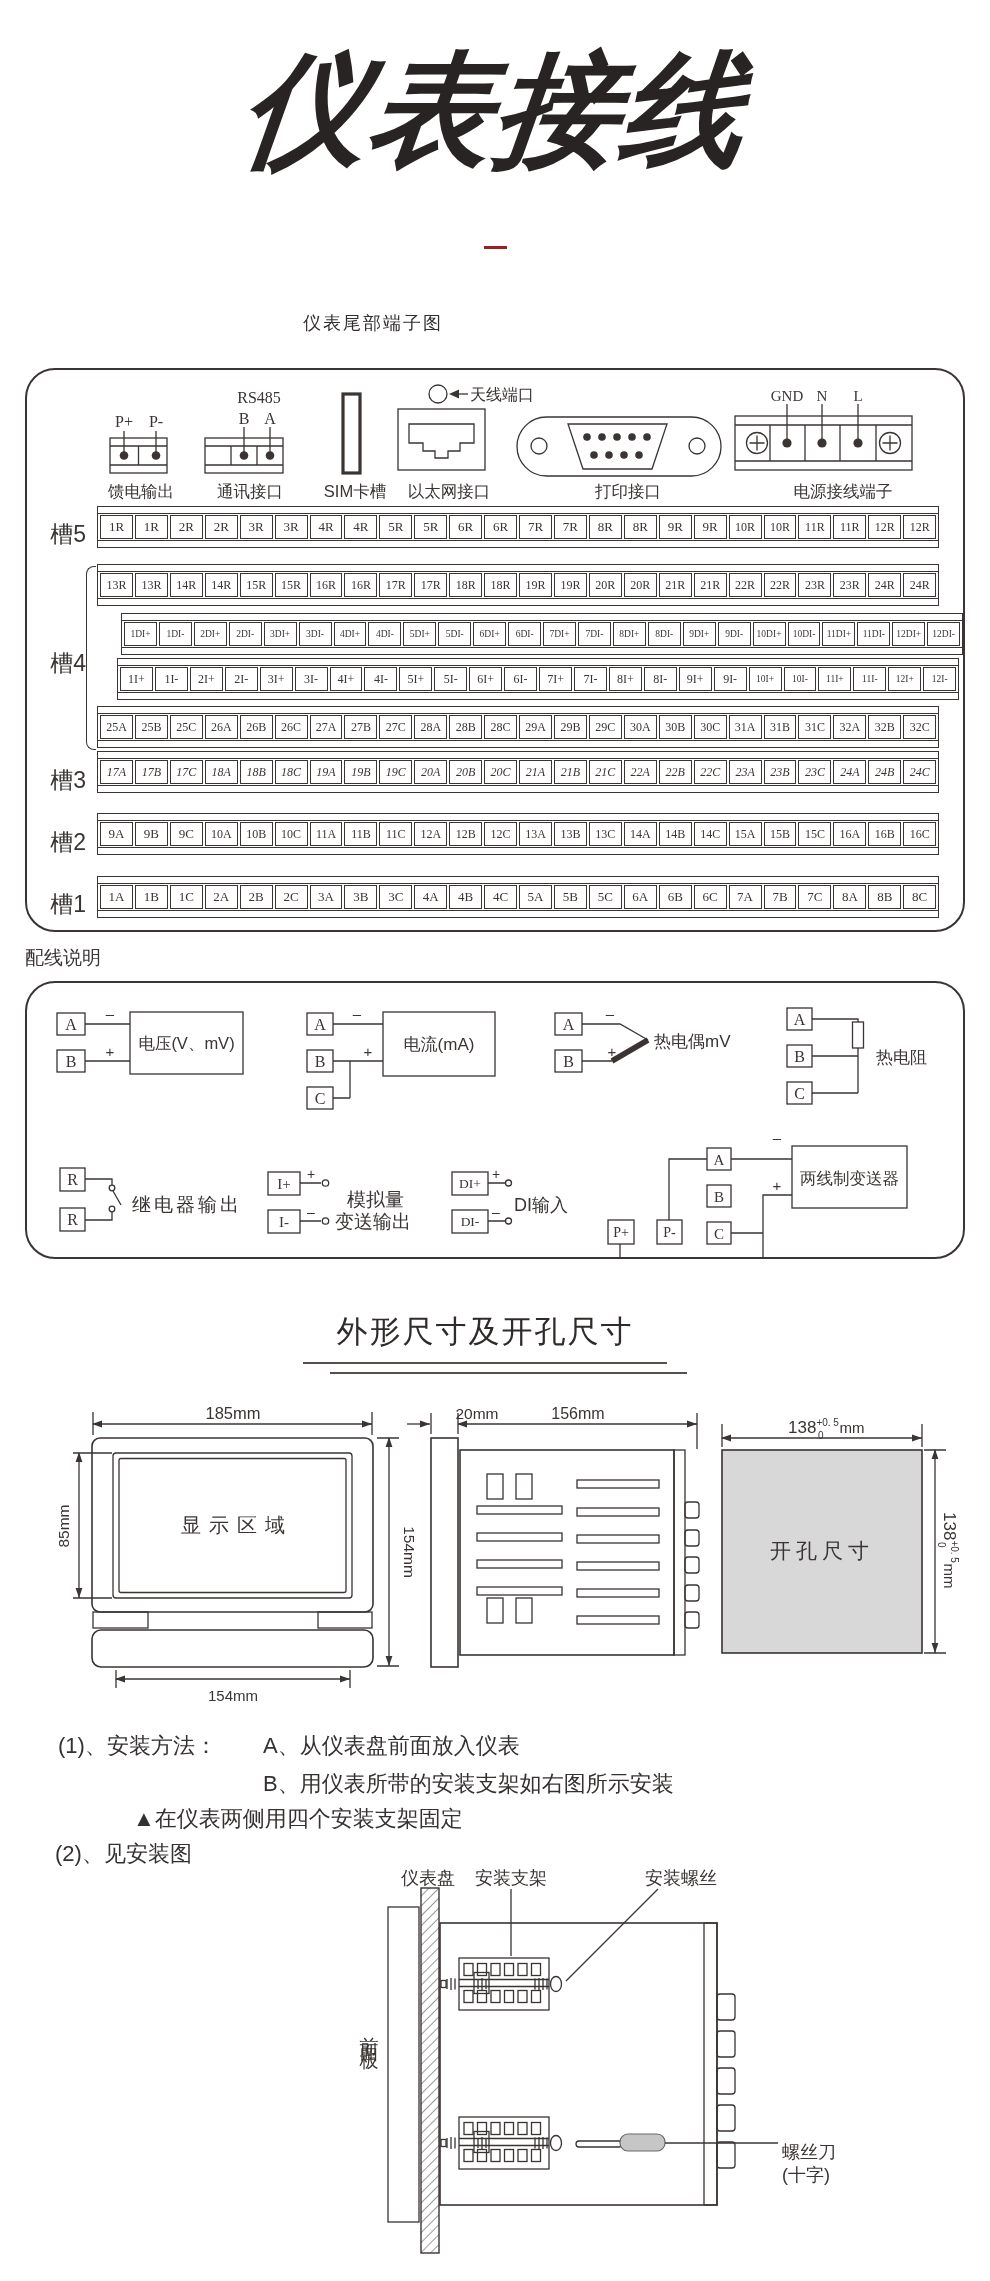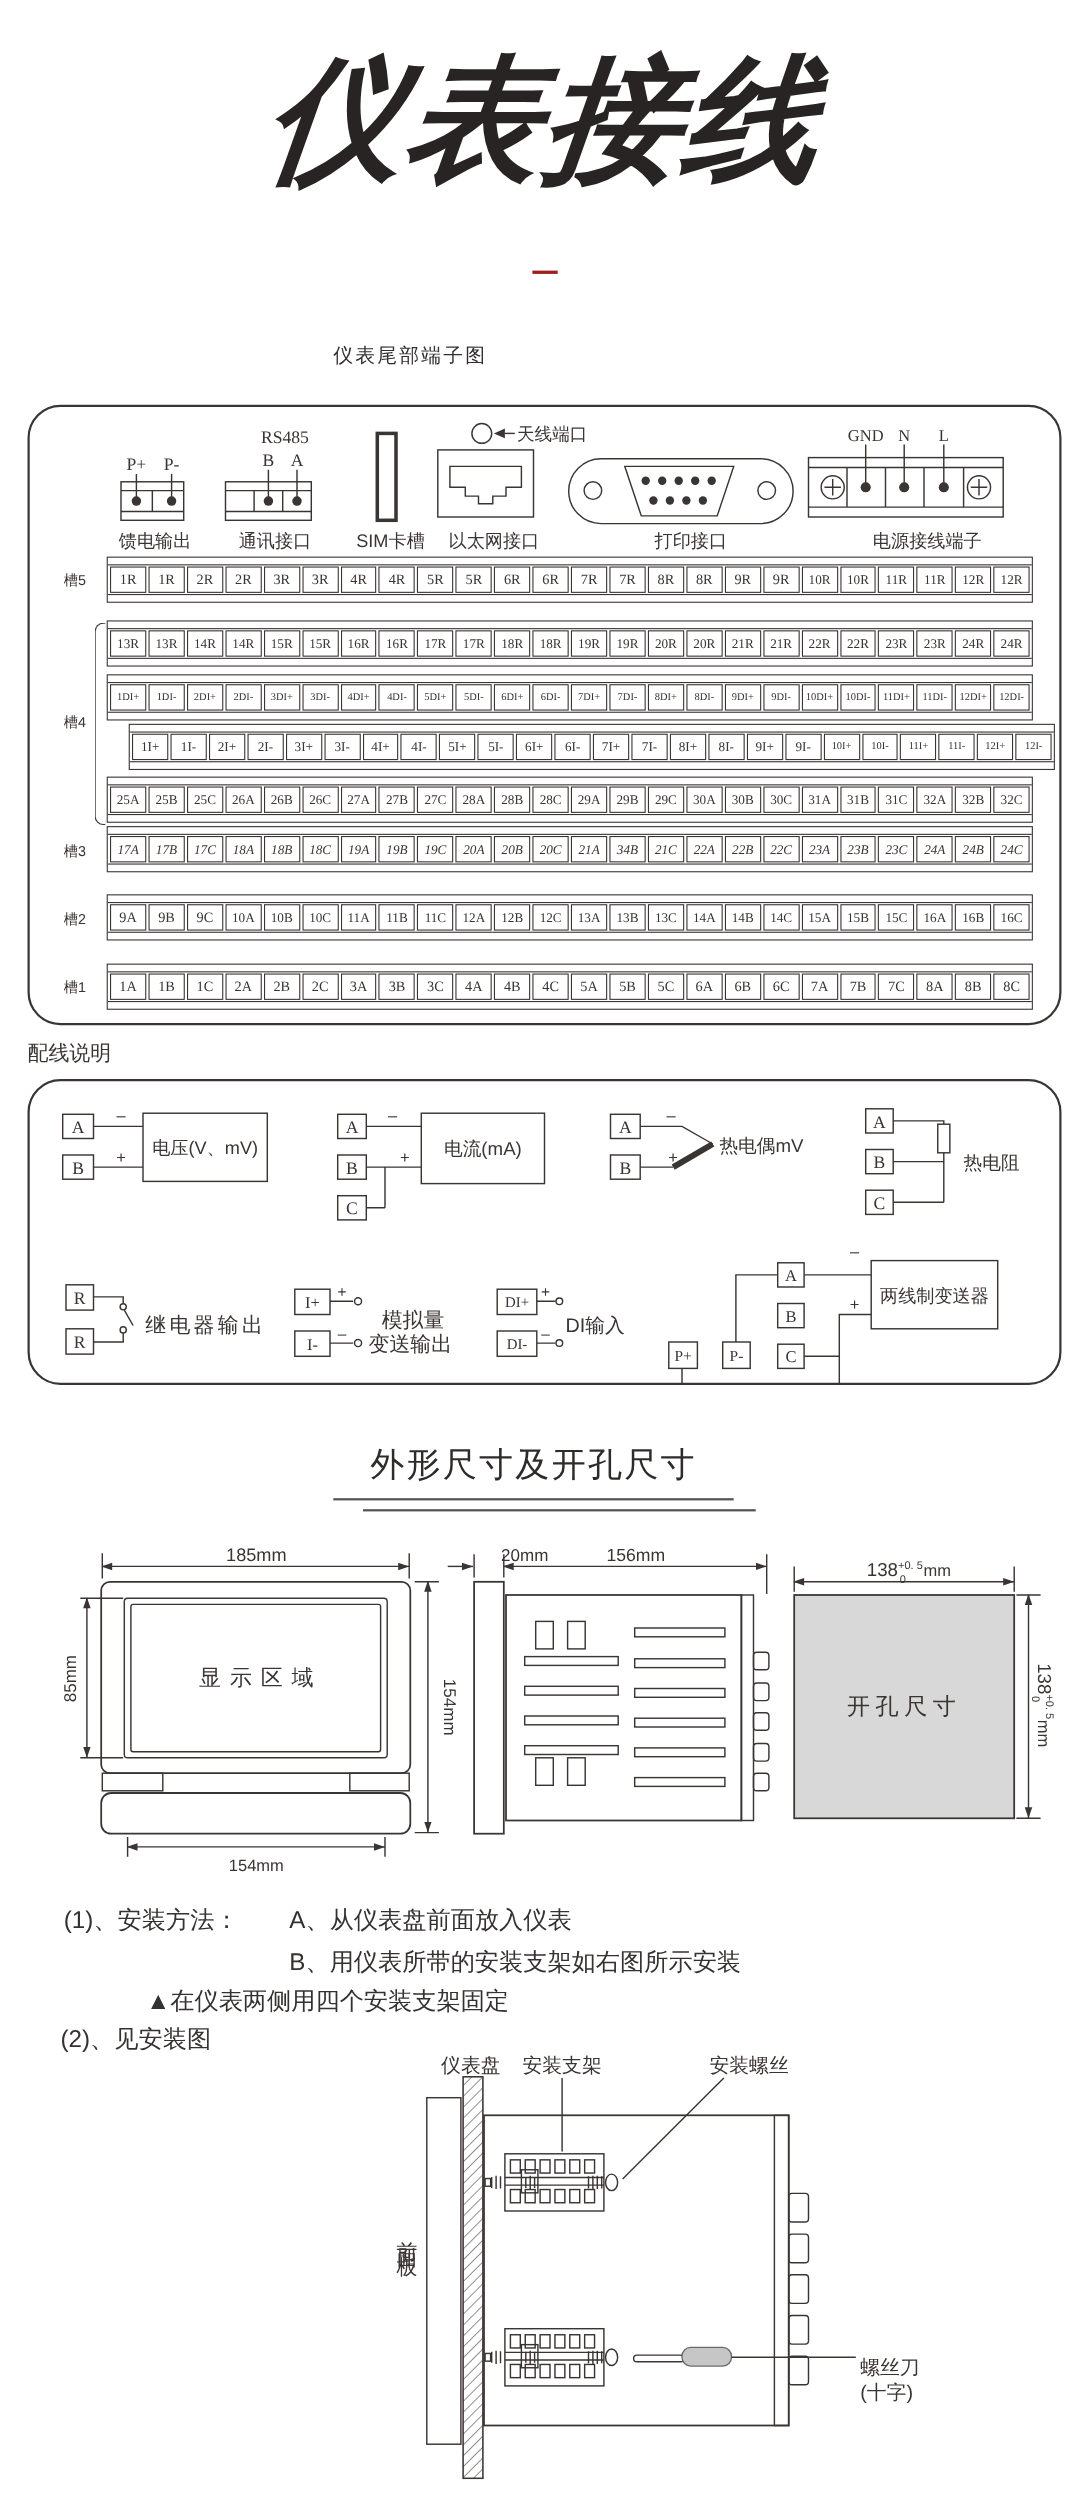--- a/index.html
+++ b/index.html
@@ -7,21 +7,21 @@
         font-family:"Liberation Sans",sans-serif;color:#3a3433}
   .abs{position:absolute}
   .title{left:0;top:30px;width:100%;text-align:center;font-size:124px;font-weight:900;
          font-style:italic;transform:skewX(-6deg);letter-spacing:2px;color:#282424;line-height:1.3;white-space:nowrap}
   .redline{left:484px;top:246px;width:23px;height:3px;background:#9e1f1f}
   .subtitle{left:373px;top:311px;transform:translateX(-50%);font-size:18px;letter-spacing:2px;color:#322e2d;white-space:nowrap}
   .tbox{left:25px;top:368px;width:936px;height:560px;border:2px solid #3a3433;border-radius:30px}
   .wlabel{left:25px;top:945px;font-size:19px;white-space:nowrap}
   .wbox{left:25px;top:981px;width:936px;height:274px;border:2px solid #3a3433;border-radius:30px}
   .caption{position:absolute;top:481px;transform:translateX(-50%);font-size:16.5px;white-space:nowrap}
-  .slotlabel{position:absolute;left:50px;width:36px;text-align:center;font-size:13px;white-space:nowrap}
+  .slotlabel{position:absolute;left:50px;width:36px;text-align:right;font-size:23px;white-space:nowrap}
   .bracket{left:86px;top:566px;width:9px;height:182px;border-left:1.6px solid #3a3433;
            border-top:1.6px solid #3a3433;border-bottom:1.6px solid #3a3433;border-radius:8px 0 0 8px}
   .trow{position:absolute;left:97px;width:842px;height:42px;border:1.2px solid #3a3433;background:#fff;box-sizing:border-box}
   .strip{height:6px;border-bottom:1.2px solid #3a3433}
   .cells{display:flex;gap:2px;padding:1px 2px;height:26px;box-sizing:border-box}
   .cell{flex:1;border:1px solid #3a3433;display:flex;align-items:center;justify-content:center;
         font-family:"Liberation Serif",serif;font-size:13px;white-space:nowrap;overflow:hidden}
   .cell.s{font-size:12px}
   .cell.xs{font-size:9.5px}
   .bstrip{height:4px;border-top:1.2px solid #3a3433}
@@ -180,21 +180,21 @@
           <div class="cell s">21R</div>
           <div class="cell s">22R</div>
           <div class="cell s">22R</div>
           <div class="cell s">23R</div>
           <div class="cell s">23R</div>
           <div class="cell s">24R</div>
           <div class="cell s">24R</div>
         </div>
         <div class="bstrip"></div>
       </div>
-      <div class="trow" style="top: 613px;">
+      <div class="trow" style="top: 613px; margin-left: 24px;">
         <div class="strip"></div>
         <div class="cells">
           <div class="cell xs">1DI+</div>
           <div class="cell xs">1DI-</div>
           <div class="cell xs">2DI+</div>
           <div class="cell xs">2DI-</div>
           <div class="cell xs">3DI+</div>
           <div class="cell xs">3DI-</div>
           <div class="cell xs">4DI+</div>
           <div class="cell xs">4DI-</div>
@@ -286,21 +286,21 @@
           <div class="cell s">18A</div>
           <div class="cell s">18B</div>
           <div class="cell s">18C</div>
           <div class="cell s">19A</div>
           <div class="cell s">19B</div>
           <div class="cell s">19C</div>
           <div class="cell s">20A</div>
           <div class="cell s">20B</div>
           <div class="cell s">20C</div>
           <div class="cell s">21A</div>
-          <div class="cell s">34B</div>
+          <div class="cell s">21B</div>
           <div class="cell s">21C</div>
           <div class="cell s">22A</div>
           <div class="cell s">22B</div>
           <div class="cell s">22C</div>
           <div class="cell s">23A</div>
           <div class="cell s">23B</div>
           <div class="cell s">23C</div>
           <div class="cell s">24A</div>
           <div class="cell s">24B</div>
           <div class="cell s">24C</div>

